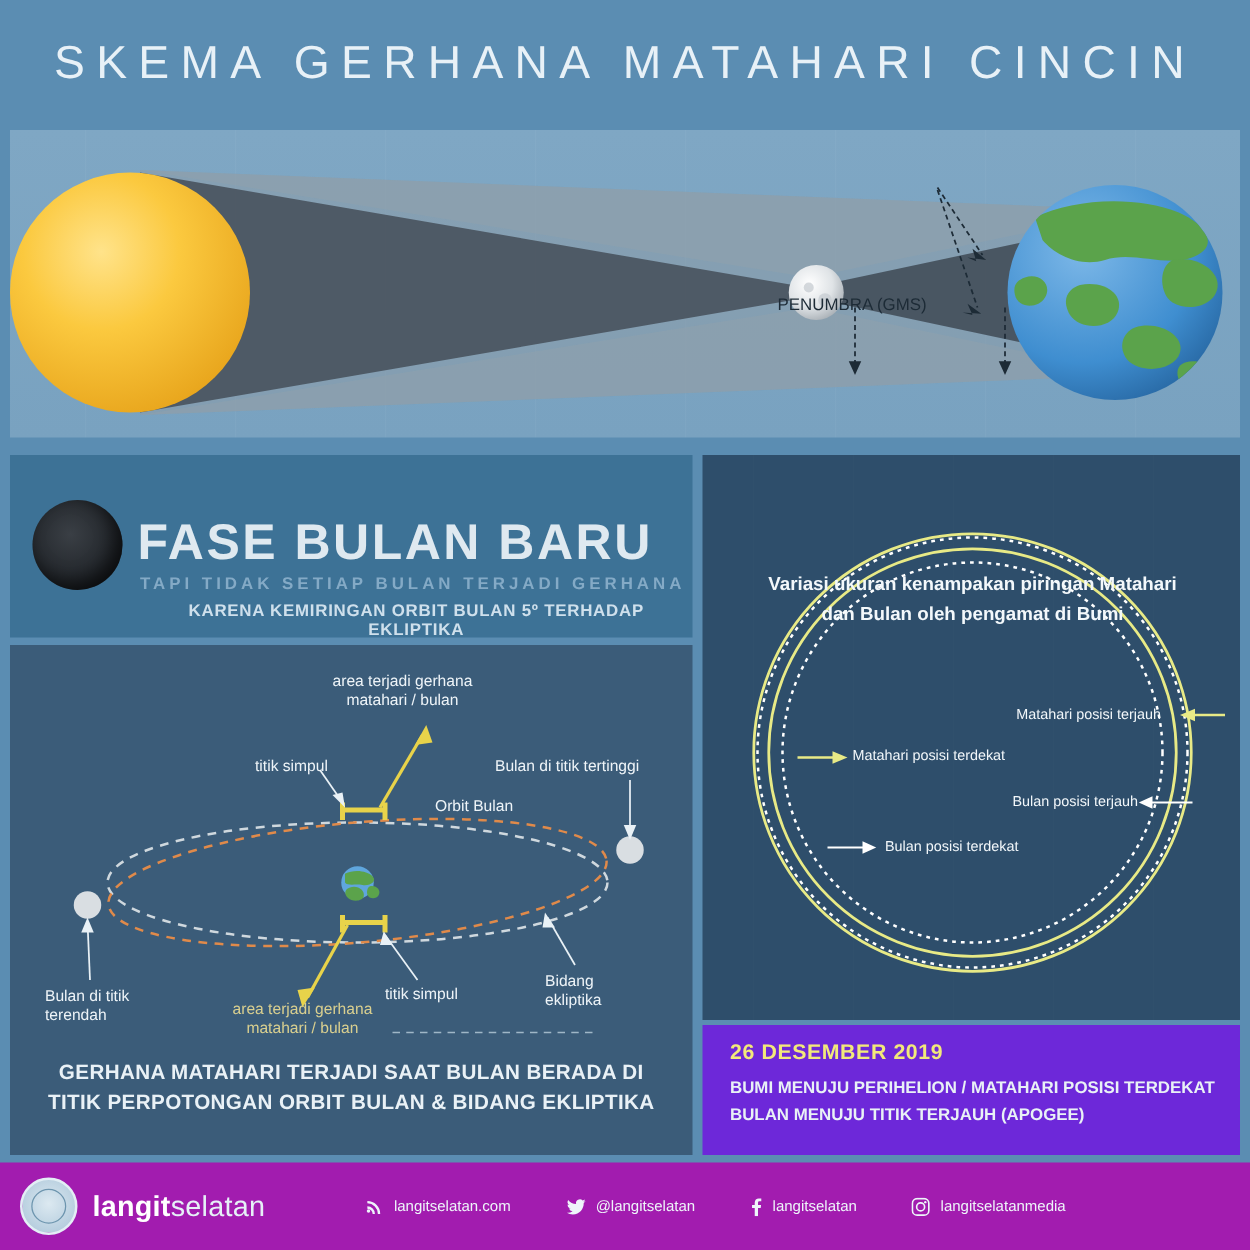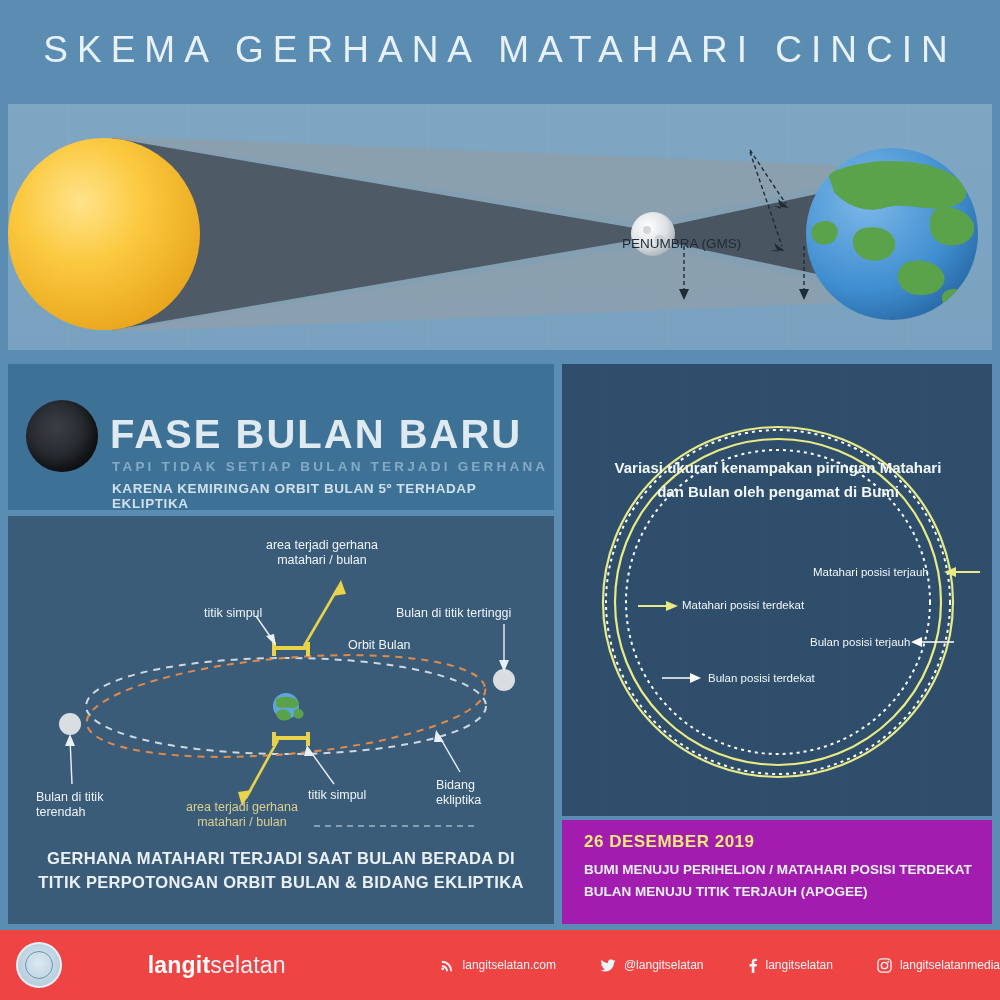--- a/index.html
+++ b/index.html
@@ -45,21 +45,21 @@
     overflow: hidden;
   }
   #moonNew {
     position: absolute; left: 18px; top: 36px; width: 72px; height: 72px; border-radius: 50%;
     background: radial-gradient(circle at 42% 38%, #3a3f45 0%, #24282d 55%, #15181b 100%);
     box-shadow: inset -6px -6px 14px rgba(0,0,0,.6);
   }
   #fase-l1 { position:absolute; left:104px; top:30px; color:#9fc2d8; font-size:14.5px; letter-spacing:4.5px; font-weight:700;}
   #fase-l2 { position:absolute; left:102px; top:48px; color:#dfe9f0; font-size:40px; letter-spacing:2px; font-weight:700;}
   #fase-l3 { position:absolute; left:104px; top:95px; color:#84aac6; font-size:13.5px; letter-spacing:3.2px; font-weight:700;}
-  #fase-l4 { position:absolute; left:104px; top:117px; color:#cfe0ec; font-size:13.5px; letter-spacing:.6px; font-weight:700;}
+  #fase-l4 { position:absolute; left:104px; top:117px; color:#cfe0ec; font-size:13.5px; letter-spacing:.6px; font-weight:700;text-align:center;}
 
   
   #orbitPanel {
     position: absolute; left: 8px; top: 516px; width: 546px; height: 408px;
     background: #3b5c79;
     overflow: hidden;
   }
   #orbitSvg { position:absolute; left:0; top:0; }
   .olbl { position:absolute; color:#eef4f8; font-size:12.5px; line-height:15px; white-space:nowrap; }
   #ol-area1 { left: 258px; top: 22px; text-align:center; }
@@ -87,30 +87,30 @@
   }
   .vlbl { position:absolute; color:#f2f7fa; font-size:11.5px; white-space:nowrap; font-weight:400;padding-left:36px;}
   #vl-jauh-m { left: 215px; top: 202px; }
   #vl-dekat-m { left: 84px; top: 235px; }
   #vl-jauh-b { left: 212px; top: 272px; }
   #vl-dekat-b { left: 110px; top: 308px; }
 
   
   #datePanel {
     position:absolute; left:562px; top:820px; width:430px; height:104px;
-    background:#a21caf; overflow:hidden;
+    background:#6d28d9; overflow:hidden;
   }
   #date-title { position:absolute; left:22px; top:12px; color:#f2e97a; font-size:17px; font-weight:700; letter-spacing:.5px;}
   #date-l1 { position:absolute; left:22px; top:42px; color:#e9f1f6; font-size:13.5px; font-weight:700;}
   #date-l2 { position:absolute; left:22px; top:64px; color:#e9f1f6; font-size:13.5px; font-weight:700;}
 
   
   #footer {
     position:absolute; left:0; top:930px; width:1000px; height:70px;
-    background:#ef4444; display:flex; align-items:center;justify-content:space-between;
+    background:#a21caf; display:flex; align-items:center;
   }
   #logoSeal { margin-left: 16px; width:46px; height:46px; border-radius:50%;
     background: radial-gradient(circle at 50% 45%, #dce9f1 0%, #b8cfdf 70%, #9cbdd2 100%);
     border:2px solid #e3eef5; position:relative; flex:none;
   }
   #logoSeal::after {
     content:""; position:absolute; left:7px; top:7px; right:7px; bottom:7px;
     border-radius:50%; border:1px solid #6d95ae;
   }
   #brand { margin-left:12px; font-size:23px; color:#ffffff; letter-spacing:.2px; }

